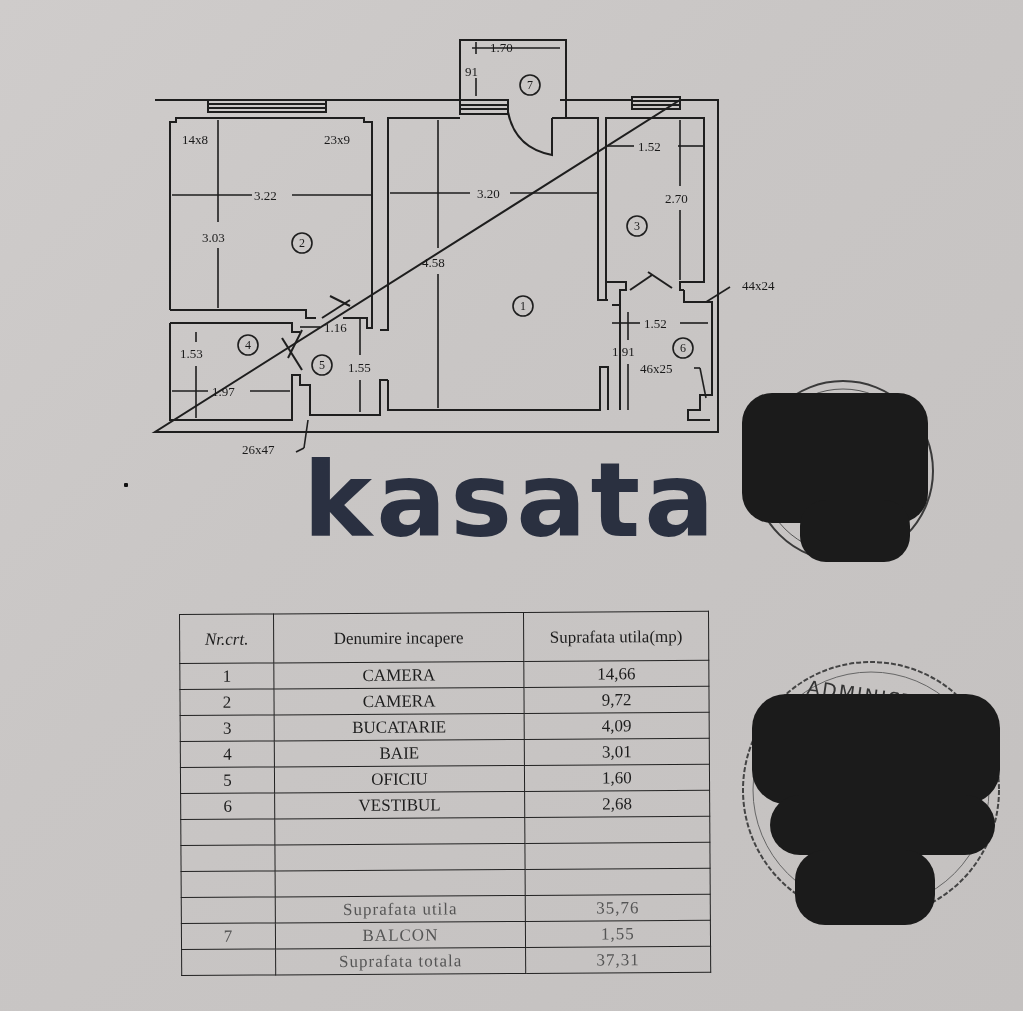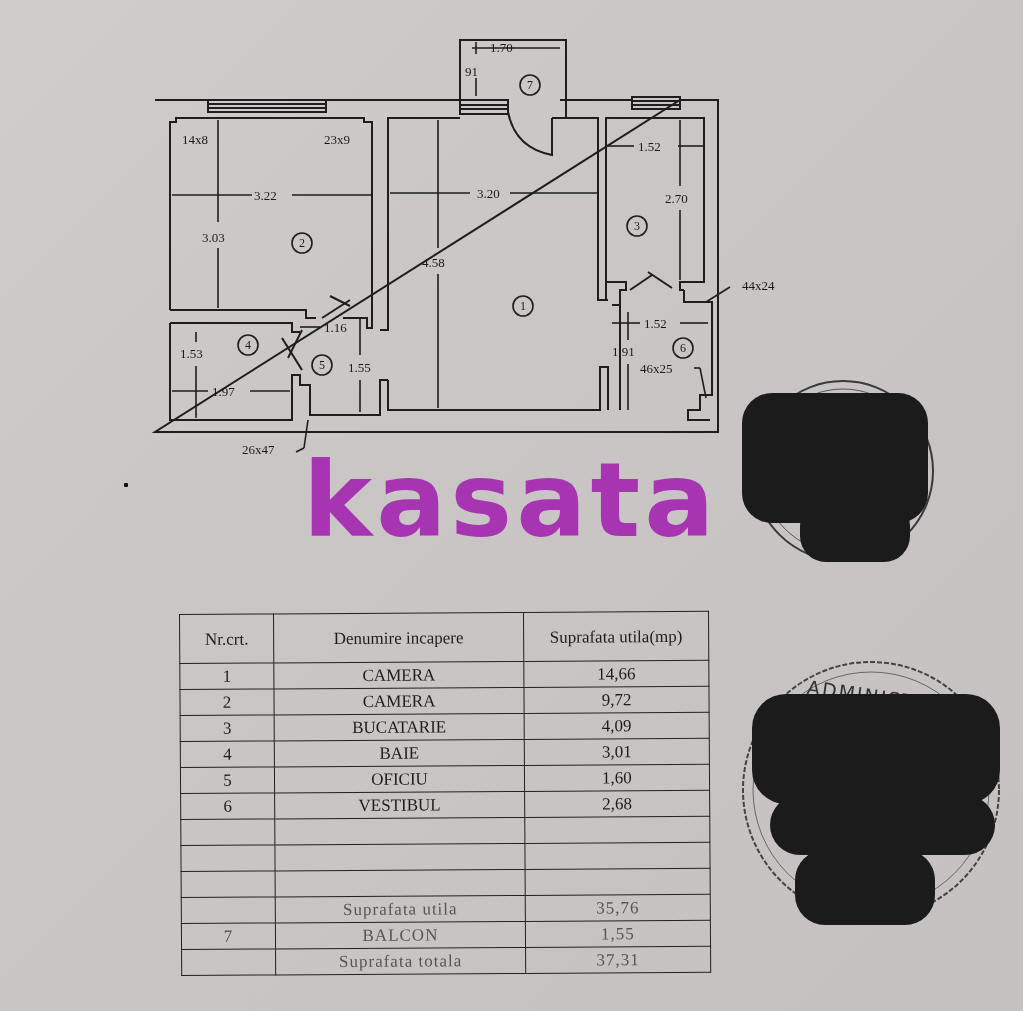--- a/index.html
+++ b/index.html
@@ -9,35 +9,35 @@
     position:relative;
     font-family: "Liberation Serif", "DejaVu Serif", serif;
     color:#1d1d1d;
   }
   .plan { position:absolute; left:0; top:0; }
   .plan text { font-family: "Liberation Serif", "DejaVu Serif", serif; fill:#1a1a1a; }
   .watermark {
     position:absolute; left:303px; top:448px;
     font-family: "DejaVu Sans", "Liberation Sans", sans-serif;
     font-weight:bold; font-size:104px; letter-spacing:4px;
-    color:#a21caf; opacity:0.85; line-height:1;
+    color:#0f172a; opacity:0.85; line-height:1;
   }
   .stamp { position:absolute; }
   .redact { position:absolute; background:#1b1b1b; }
   table.areas {
     position:absolute; left:179px; top:614px;
     width:530px; border-collapse:collapse;
     transform: rotate(-0.35deg); transform-origin: left top;
   }
   table.areas td, table.areas th {
     border:1.6px solid #222; padding:0; text-align:center;
     font-size:17px; font-weight:normal; height:25px; line-height:25px;
   }
   table.areas th { height:48px; font-size:17px; }
-  .c1 { width:92px; } .c2 { width:246px; } .c3 { width:182px; }
+  .c1 { width:92px;font-style:italic; } .c2 { width:246px; } .c3 { width:182px; }
   .faint { color:#555; letter-spacing:1px; }
   .dot { position:absolute; left:124px; top:483px; width:4px; height:4px; background:#111; border-radius:1px; }
 </style>
 </head>
 <body>
 
 <svg class="plan" width="1023" height="600" viewBox="0 0 1023 600" xmlns="http://www.w3.org/2000/svg">
   <g stroke="#1e1e1e" stroke-width="2" fill="none">
 
     <polyline points="155,100 208,100 M155,100 155,432 718,432 718,100 680,100"></polyline>

